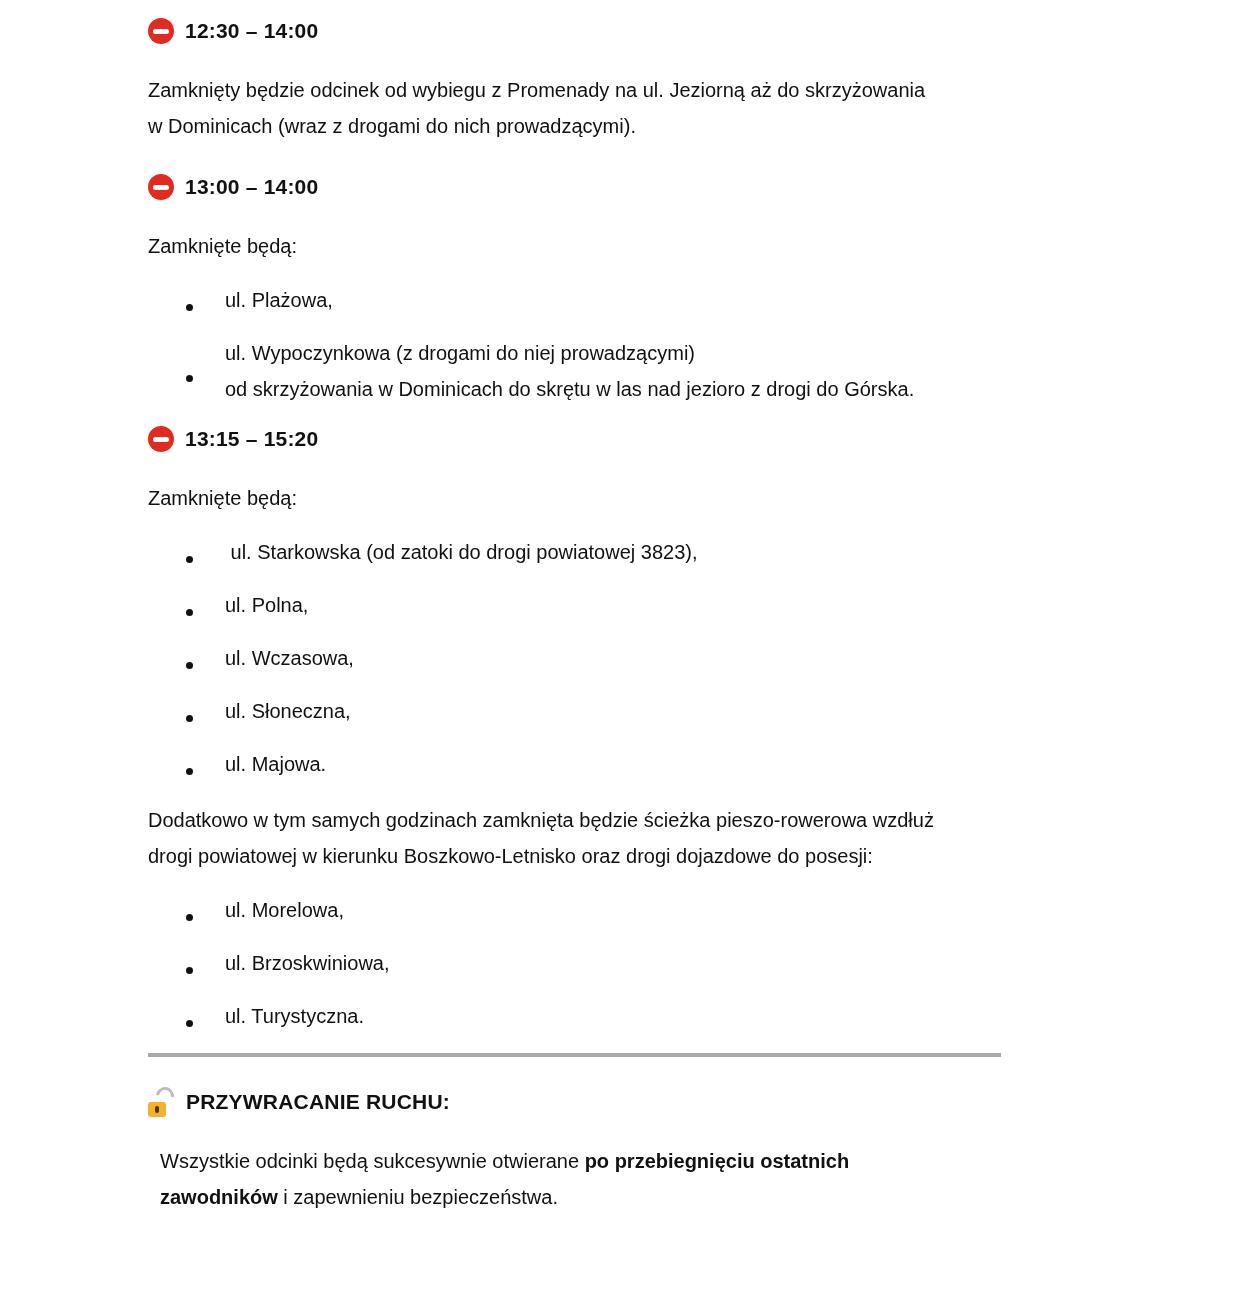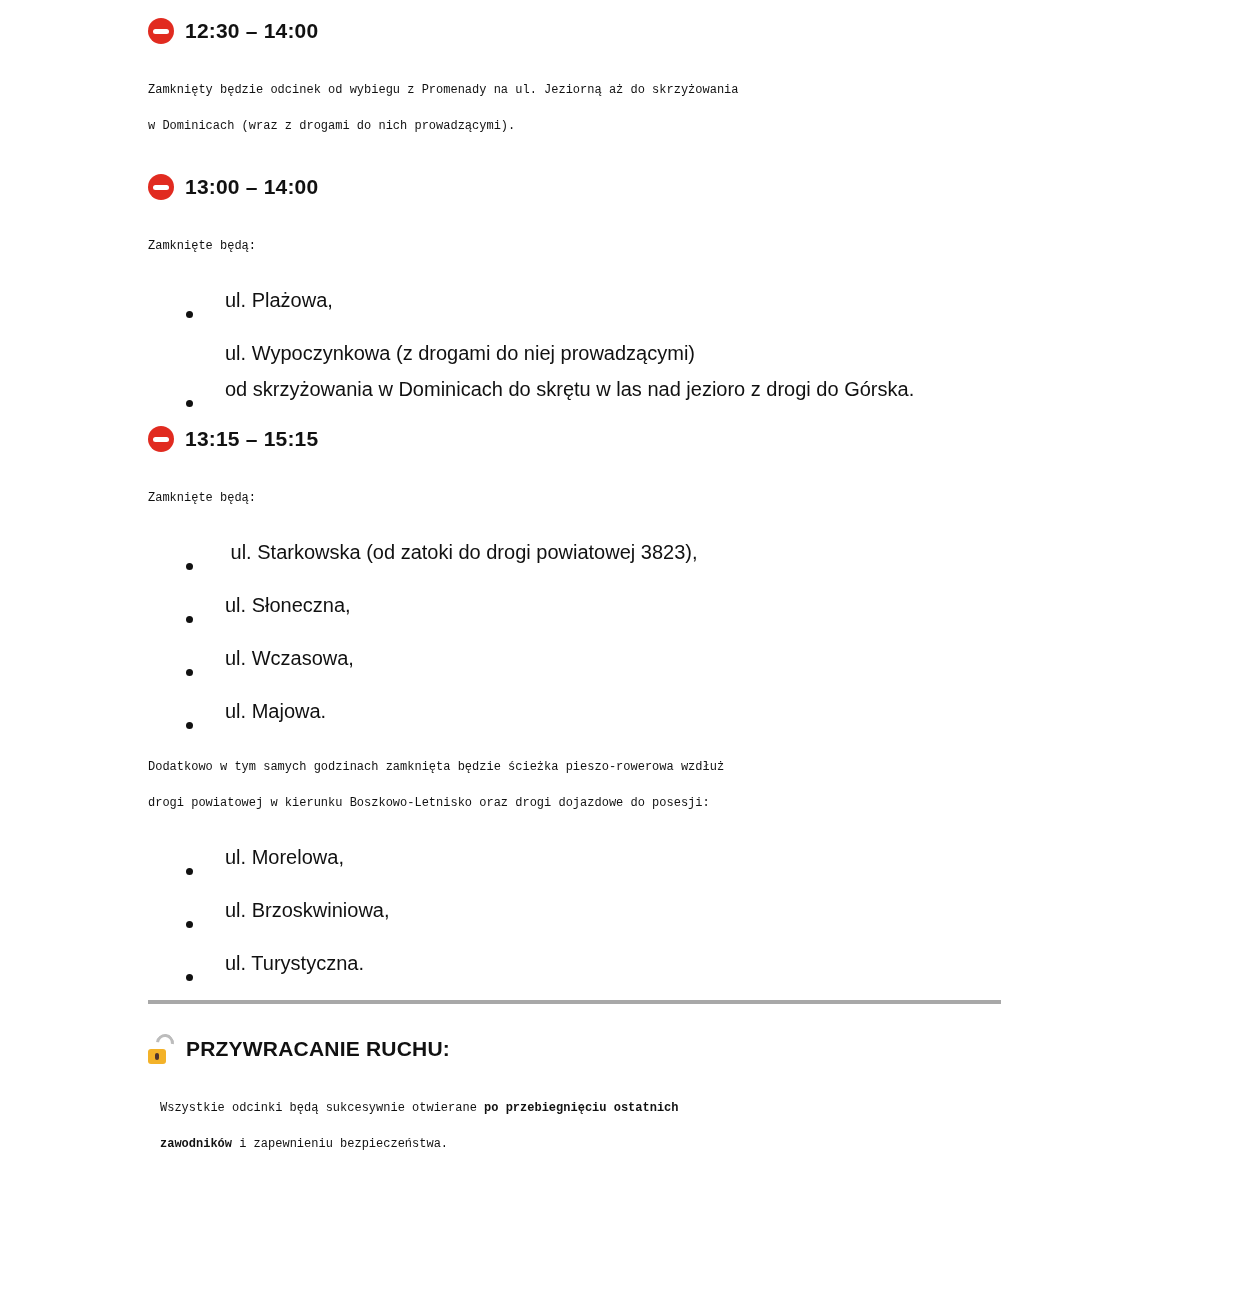--- a/index.html
+++ b/index.html
@@ -37,35 +37,34 @@
   }
   .no-entry::after {
     content: "";
     position: absolute;
     left: 5px; top: 10.5px;
     width: 16px; height: 5px;
     background: #ffffff;
     border-radius: 3px;
   }
   p.body {
-    font-size: 12px;
+    font-size: 20px;
     line-height: 36px;
     margin: 0 0 28px 0;
     white-space: pre-line;
-    font-family: Liberation Mono, monospace;
   }
   p.intro { margin: 0 0 18px 0; }
   ul.street-list {
     list-style: none;
     margin: 0;
     padding: 0;
   }
   ul.street-list li {
     display: flex;
-    align-items: flex-end;
+    align-items: center;
     padding-left: 38px;
     margin-bottom: 17px;
     font-size: 20px;
     line-height: 36px;
     white-space: pre-line;
   }
   .dot {
     flex: 0 0 auto;
     width: 7px; height: 7px;
     margin-top: 14px;
@@ -145,35 +144,39 @@
           <span class="dot"></span>
           <span>ul. Wypoczynkowa (z drogami do niej prowadzącymi)
 od skrzyżowania w Dominicach do skrętu w las nad jezioro z drogi do Górska.</span>
         </li>
       </ul>
     </div>
 
     <div>
       <div class="h-row">
         <span class="no-entry"></span>
-        <span>13:15 – 15:15</span>
+        <span>13:15 – 15:20</span>
       </div>
       <p class="body intro">Zamknięte będą:</p>
       <ul class="street-list gap-after-20">
         <li>
           <span class="dot"></span>
           <span>&nbsp;ul. Starkowska (od zatoki do drogi powiatowej 3823),</span>
         </li>
         <li>
           <span class="dot"></span>
+          <span>ul. Polna,</span>
+        </li>
+        <li>
+          <span class="dot"></span>
+          <span>ul. Wczasowa,</span>
+        </li>
+        <li>
+          <span class="dot"></span>
           <span>ul. Słoneczna,</span>
-        </li>
-        <li>
-          <span class="dot"></span>
-          <span>ul. Wczasowa,</span>
         </li>
         <li>
           <span class="dot"></span>
           <span>ul. Majowa.</span>
         </li>
       </ul>
       <p class="body intro">Dodatkowo w tym samych godzinach zamknięta będzie ścieżka pieszo-rowerowa wzdłuż
 drogi powiatowej w kierunku Boszkowo-Letnisko oraz drogi dojazdowe do posesji:</p>
       <ul class="street-list gap-after-36">
         <li>

